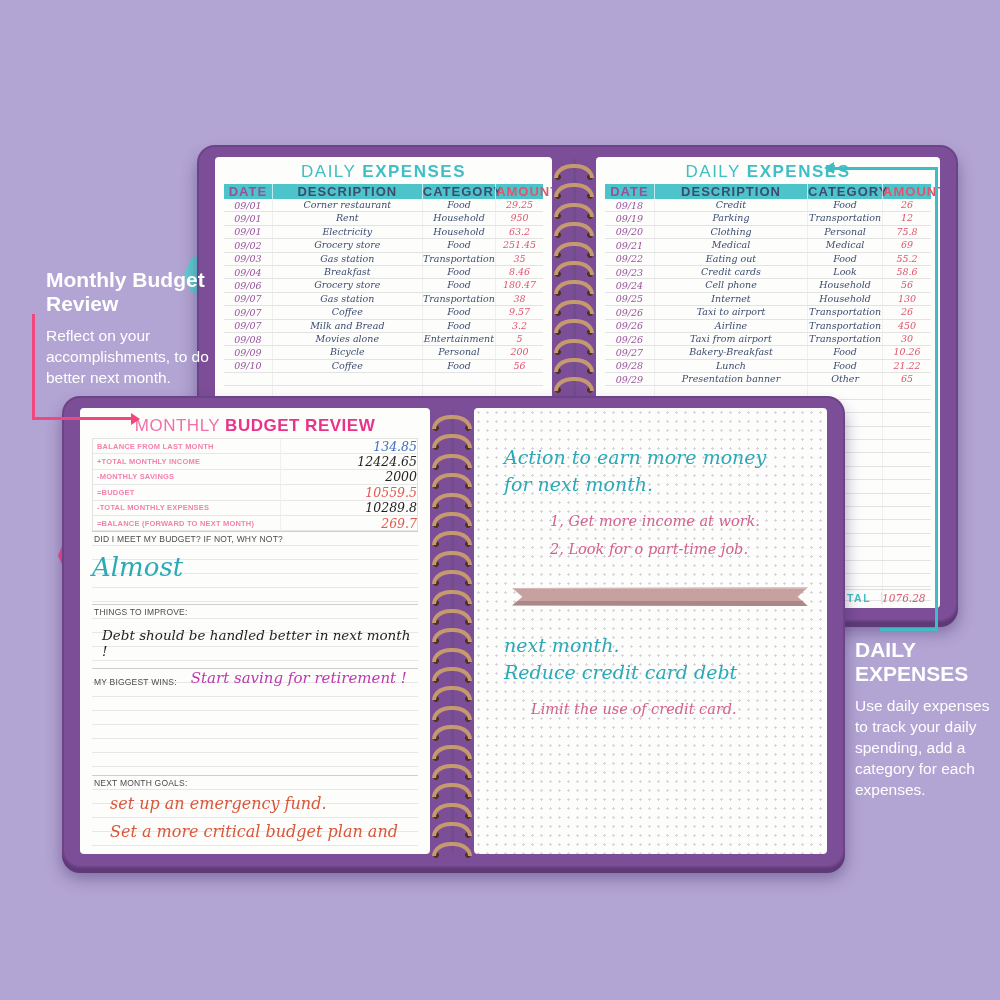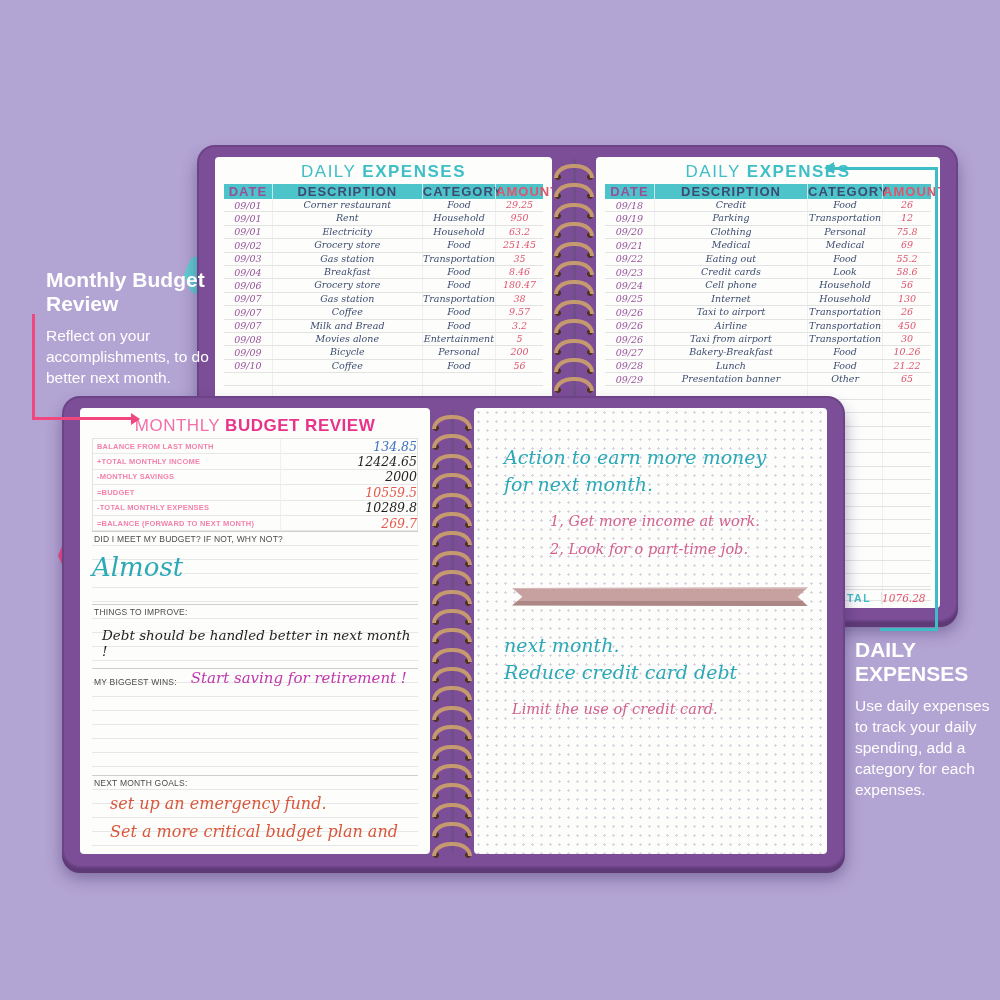--- a/index.html
+++ b/index.html
@@ -84,21 +84,21 @@
 
   
   .page-rb{padding:36px 20px 0 30px;box-sizing:border-box;}
   .note-teal{font-size:19px;color:var(--hand-teal,#2ba9b6);line-height:1.4;}
   .note-item{font-size:14.5px;color:var(--hand-pink,#d3618e);margin-left:46px;margin-top:12px;}
   .note-item.first{margin-top:16px;}
   .ribbon{height:19px;margin:30px 0 0 8px;width:296px;background:var(--ribbon,#c7a19f);
     clip-path:polygon(0 4%,100% 0,96.5% 50%,100% 100%,0 96%,3.5% 50%);
     box-shadow:inset 0 -5px 0 rgba(90,60,60,.25), inset 0 2px 0 rgba(255,255,255,.25);}
   .note-teal.second{margin-top:26px;}
-  .note-pink-last{font-size:14.5px;color:var(--hand-pink,#d3618e);margin-left:8px;margin-top:16px;}
+  .note-pink-last{font-size:14.5px;color:var(--hand-pink,#d3618e);margin-left:27px;margin-top:16px;}
 
   
   .tab{position:absolute;}
   .tab-top-left{left:184px;top:252px;width:24px;height:46px;background:var(--tab-teal,#5ecdd3);
     clip-path:polygon(100% 0,100% 100%,30% 87%,0 50%,30% 13%);}
   .tab-top-right{left:938px;top:256px;width:19px;height:35px;background:var(--tab-teal,#5ecdd3);
     border-radius:0 9px 9px 0;}
   .tab-bottom-left{left:58px;top:534px;width:24px;height:43px;background:var(--tab-pink,#f4498a);
     clip-path:polygon(100% 0,100% 100%,30% 88%,0 50%,30% 12%);}
 

